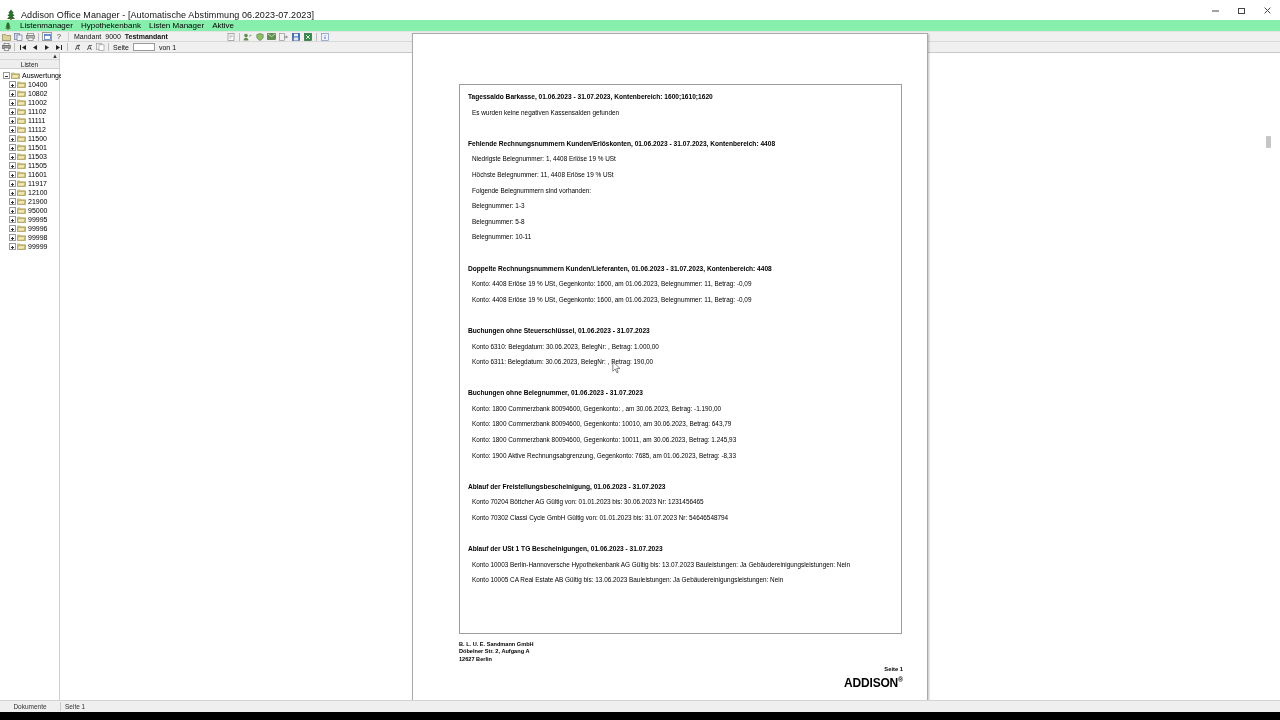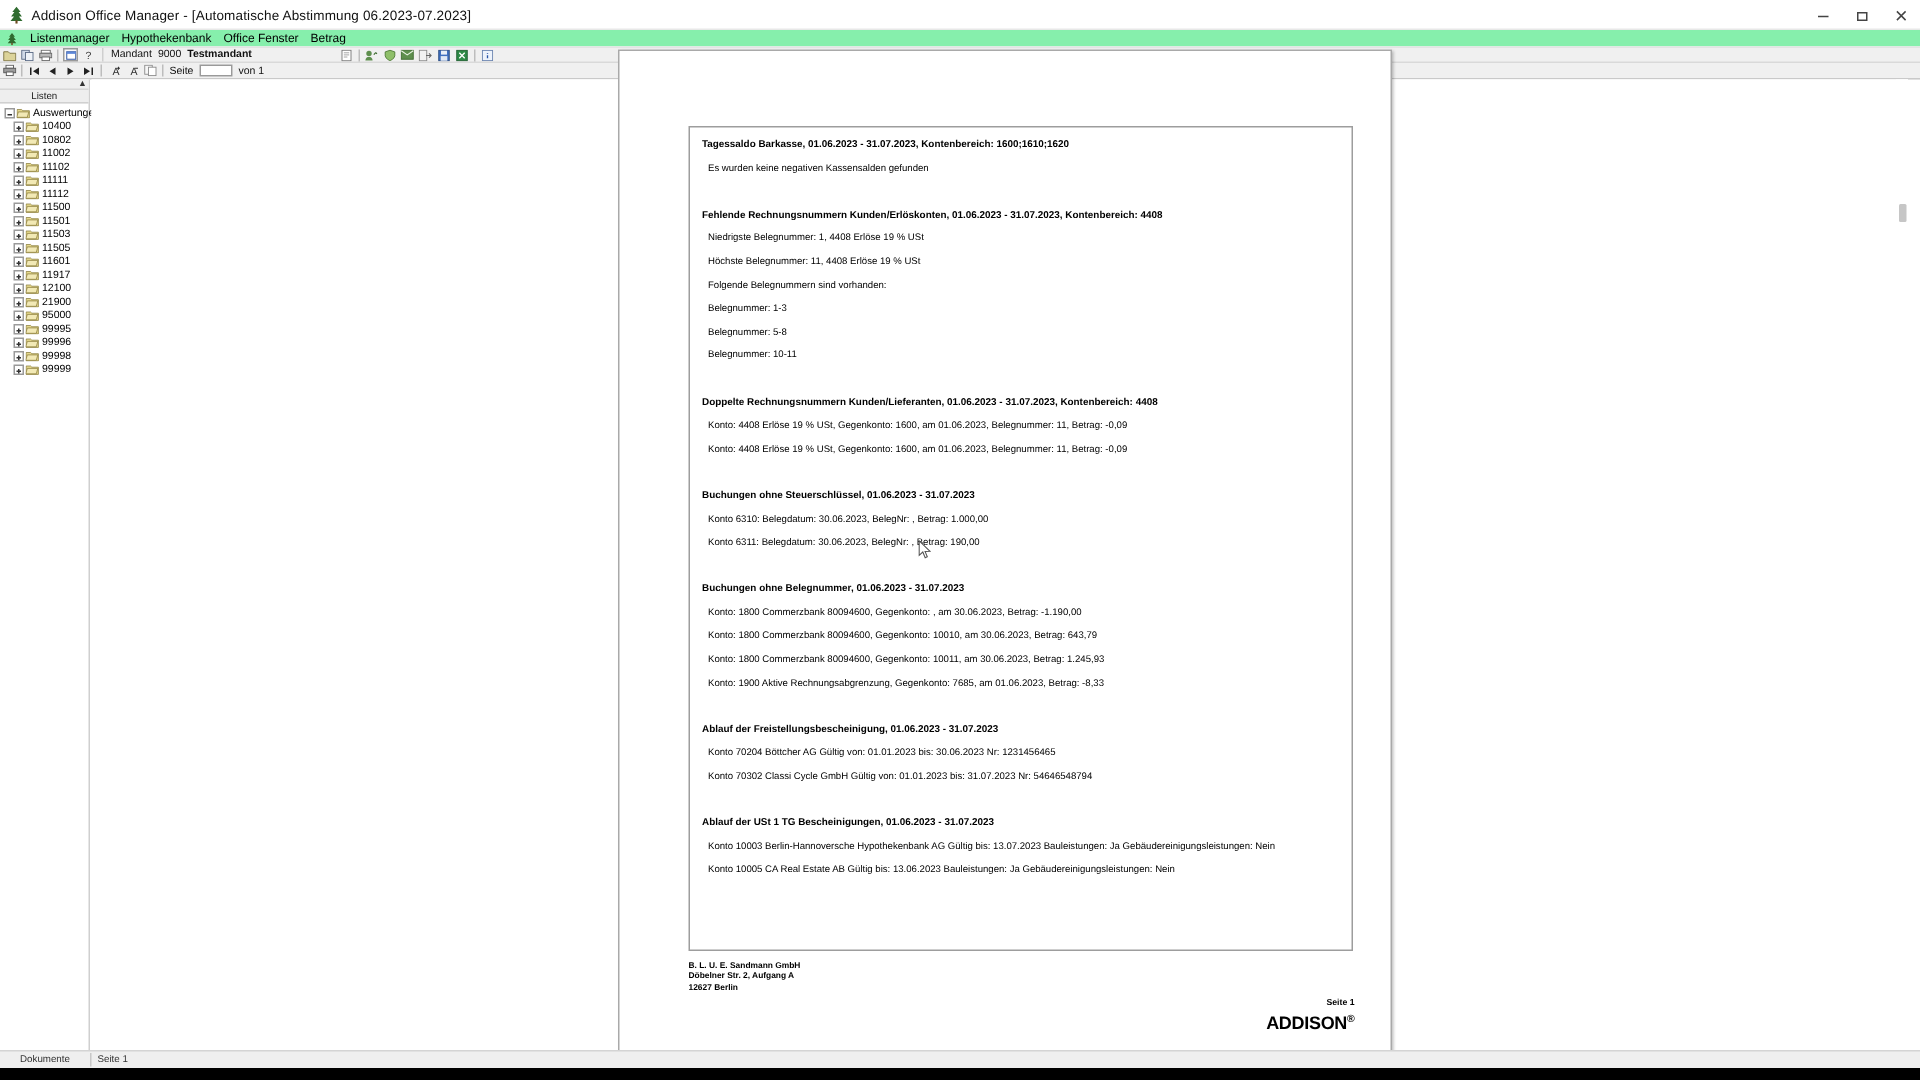--- a/index.html
+++ b/index.html
@@ -11,21 +11,21 @@
     font-family: "Liberation Sans", sans-serif;
   }
   #app {
     position: relative;
     width: 1280px; height: 720px;
     background: #ffffff;
   }
 
   
   .titlebar {
-    position: absolute; left: 0; top: 0; width: 1280px; height: 20px;
+    position: absolute; left: 0; top: 0; width: 1280px; height: 31px;
     background: #ffffff;
     display: flex; align-items: center;
     font-size: 9px; color: #111;
     border-bottom: 1px solid #e8e8e8;
   }
   .title-icon {
     width: 14px; height: 14px; margin-left: 4px; margin-right: 3px;
     position: relative; flex: none;
   }
   .title-icon svg { display:block; }
@@ -233,22 +233,22 @@
 
   <div class="menubar">
     <span class="menu-appicon">
       <svg width="10" height="10" viewBox="0 0 14 14">
         <path d="M7 1.5 L4.2 5 H5.6 L3.4 8 H5.4 L3 11 H11 L8.6 8 H10.6 L8.4 5 H9.8 Z" fill="#2f6b2f"></path>
         <rect x="6.3" y="10.5" width="1.4" height="2.2" fill="#6b4a20"></rect>
       </svg>
     </span>
     <span class="menuitem">Listenmanager</span>
     <span class="menuitem">Hypothekenbank</span>
-    <span class="menuitem">Office Fenster</span>
-    <span class="menuitem">Betrag</span>
+    <span class="menuitem">Listen Manager</span>
+    <span class="menuitem">Aktive</span>
   </div>
 
   <div class="toolbar1">
     <div class="tbtn">
       <svg width="9" height="8" viewBox="0 0 9 8">
           <path d="M0.5 1.5h3l1 1h4v5h-8z" fill="#dcd39a" stroke="#7a7040" stroke-width="0.6"></path>
         </svg>
     </div>
     <div class="tbtn">
       <svg width="9" height="8" viewBox="0 0 9 8">

